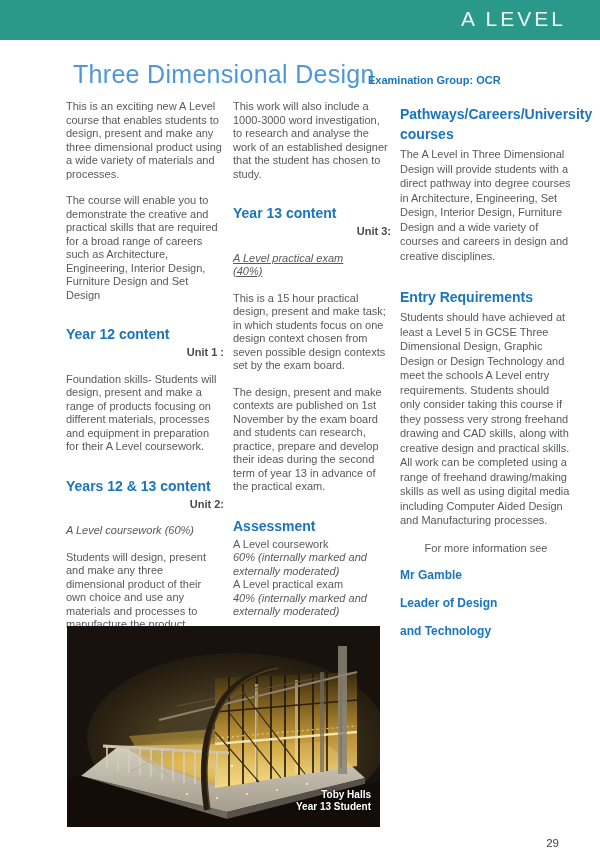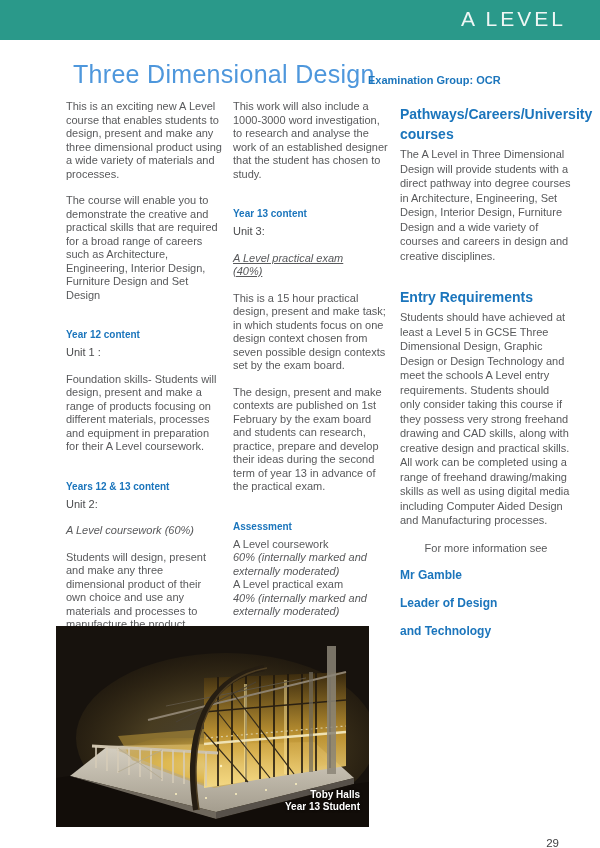--- a/index.html
+++ b/index.html
@@ -12,32 +12,32 @@
   
   .title{position:absolute;left:73px;top:60px;font-size:25px;font-weight:400;
         color:#4E97DC;letter-spacing:0.3px;}
   .examgroup{position:absolute;left:368px;top:74px;font-size:11px;font-weight:bold;color:#1B75BC;}
   
   .col{position:absolute;top:100px;font-size:11px;line-height:13.5px;color:#58595B;}
   .col1{left:66px;width:158px;}
   .col2{left:233px;width:158px;}
   .col3{left:400px;top:104px;width:172px;line-height:14.5px;}
   .col p{margin:0 0 13px 0;}
-  .col h2{font-size:10px;color:#1B75BC;margin:24px 0 3px 0;font-weight:bold;line-height:17px;}
+  .col h2{font-size:14px;color:#1B75BC;margin:24px 0 3px 0;font-weight:bold;line-height:17px;}
   .col3 h2{font-size:14px;margin:24px 0 3px 0;line-height:20px;}
   .col3 h2.first{margin-top:0;}
-  .unit{font-weight:normal;color:#4A4B4D;margin:0;}
+  .unit{font-weight:bold;color:#4A4B4D;margin:0;text-align:right;}
   .it{font-style:italic;margin:0;}
   .narrow{max-width:116px;text-decoration:underline;}
   .body-follow{margin:0 0 13px 0;}
   .assess p{margin:0;}
   .moreinfo{margin-top:26px;text-align:center;}
   .contact{color:#1B75BC;font-weight:bold;font-size:12px;line-height:15px;margin:0;}
   
-  .photo{position:absolute;left:56px;top:626px;width:313px;height:201px;background:#701a75;}
+  .photo{position:absolute;left:67px;top:626px;width:313px;height:201px;background:#701a75;}
   .caption{position:absolute;right:9px;bottom:14px;text-align:right;color:#ffffff;
         font-weight:bold;font-size:10px;line-height:12px;
         text-shadow:0 0 3px rgba(0,0,0,.8);}
   .pagenum{position:absolute;right:41px;top:809px;font-size:11.5px;color:#404042;margin-top:28px;}
 </style>
 </head>
 <body>
 
 <div class="page">
 
@@ -59,21 +59,21 @@
     <p class="it">A Level coursework (60%)</p>
     <p class="body-follow">Students will design, present and make any three dimensional product of their own choice and use any materials and processes to manufacture the product.</p>
   </div>
 
   <div class="col col2">
     <p>This work will also include a 1000-3000 word investigation, to research and analyse the work of an established designer that the student has chosen to study.</p>
     <h2>Year 13 content</h2>
     <p class="unit">Unit 3:</p>
     <p class="it narrow">A Level practical exam (40%)</p>
     <p class="body-follow">This is a 15 hour practical design, present and make task; in which students focus on one design context chosen from seven possible design contexts set by the exam board.</p>
-    <p>The design, present and make contexts are published on 1st February by the exam board and students can research, practice, prepare and develop their ideas during the second term of year 13 in advance of the practical exam.</p>
+    <p>The design, present and make contexts are published on 1st November by the exam board and students can research, practice, prepare and develop their ideas during the second term of year 13 in advance of the practical exam.</p>
     <h2>Assessment</h2>
     <div class="assess">
       <p>A Level coursework</p>
       <p class="it">60%  (internally marked and externally moderated)</p>
       <p>A Level practical exam</p>
       <p class="it">40%  (internally marked and externally moderated)</p>
     </div>
   </div>
 
   <div class="col col3">

